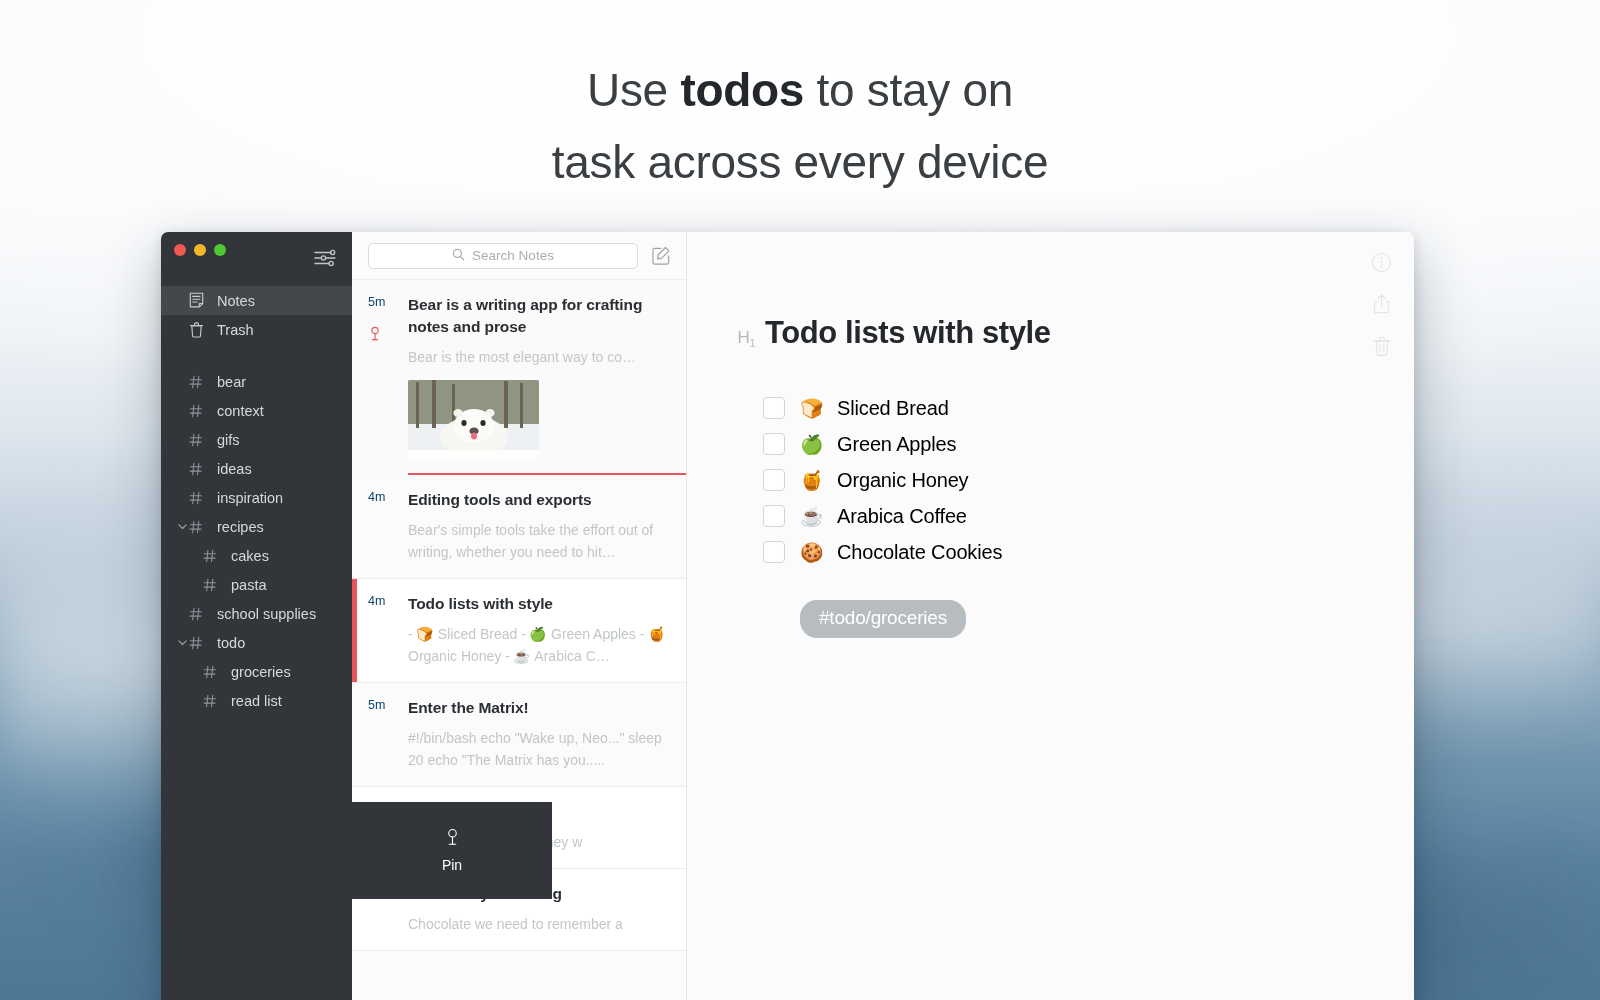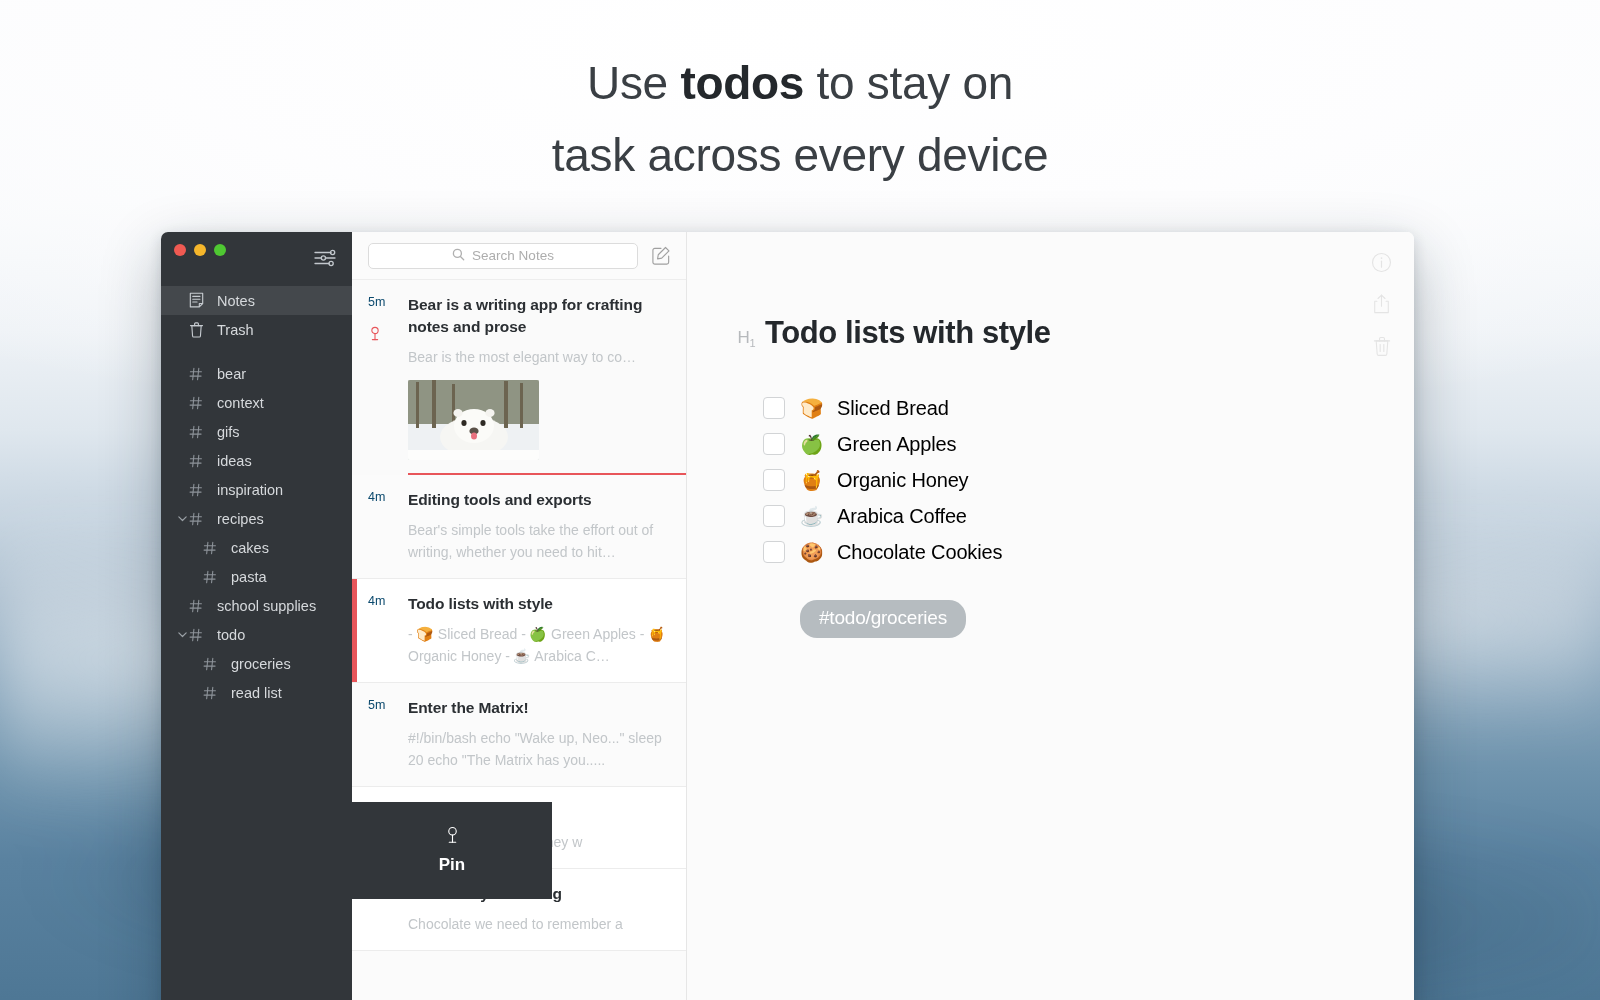--- a/index.html
+++ b/index.html
@@ -46,21 +46,21 @@
       radial-gradient(60% 22% at 12% 66%, rgba(255,255,255,.55) 0%, rgba(255,255,255,0) 70%),
       radial-gradient(50% 16% at 88% 62%, rgba(255,255,255,.42) 0%, rgba(255,255,255,0) 72%),
       radial-gradient(40% 14% at 30% 88%, rgba(16,48,72,.28) 0%, rgba(16,48,72,0) 70%),
       radial-gradient(44% 15% at 75% 92%, rgba(16,48,72,.22) 0%, rgba(16,48,72,0) 72%);
     filter: blur(26px);
   }
 
   
   #headline {
     position: absolute;
-    top: 47px;
+    top: 54px;
     left: 0;
     width: 100%;
     text-align: center;
     color: #3a3f44;
     font-size: 46px;
     line-height: 72px;
     font-weight: 300;
     letter-spacing: -0.3px;
     z-index: 5;
   }
@@ -135,21 +135,21 @@
   .side-row .sico {
     width: 22px;
     flex: 0 0 22px;
     display: flex;
     align-items: center;
     justify-content: flex-start;
     color: #b9bec3;
   }
   .side-row .slabel { margin-left: 6px; white-space: nowrap; }
   .side-row.child { padding-left: 42px; }
-  .side-row.gap-top { margin-top: 15px; }
+  .side-row.gap-top { margin-top: 23px; }
 
   
   #notelist {
     width: 335px;
     flex: 0 0 335px;
     background: #fbfbfb;
     border-right: 1px solid #e6e6e6;
     position: relative;
     overflow: hidden;
   }
@@ -254,21 +254,21 @@
     background: #32363a;
     color: #fff;
     display: flex;
     flex-direction: column;
     align-items: center;
     justify-content: center;
     gap: 6px;
     cursor: pointer;
     z-index: 3;
   }
-  #pin-overlay .pin-label { font-size: 17px; font-weight: 700; }
+  #pin-overlay .pin-label { font-size: 14px; font-weight: 400; }
 
   
   #editor {
     flex: 1;
     background: #fbfbfb;
     position: relative;
   }
   #editor-tools {
     position: absolute;
     top: 20px;

